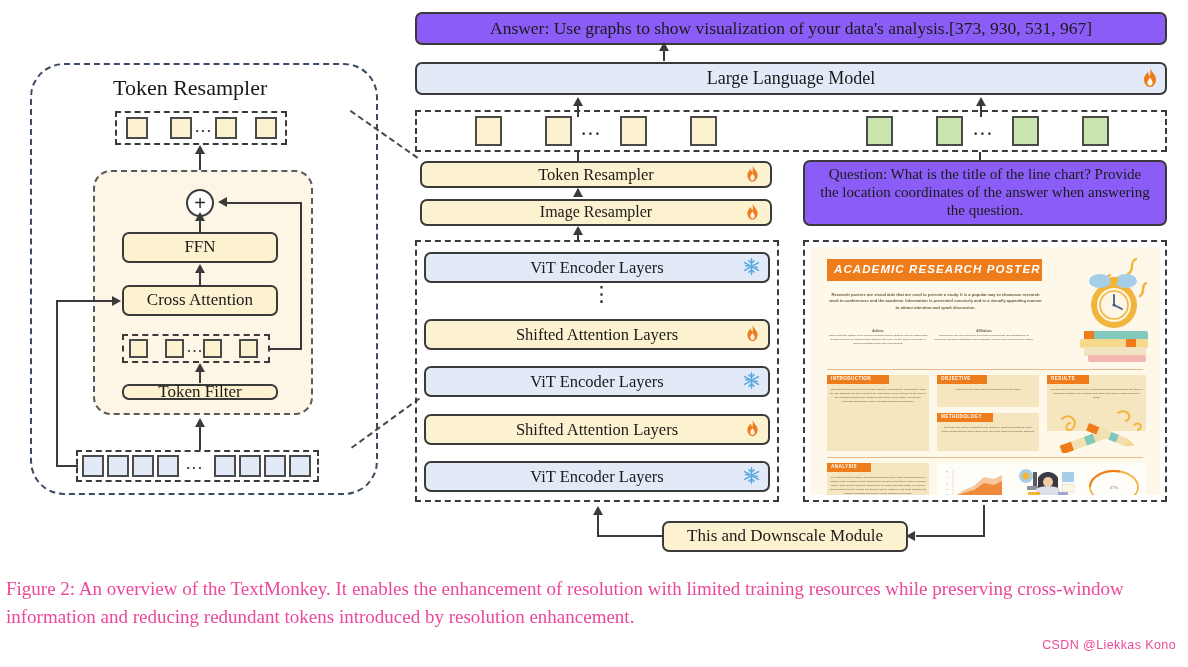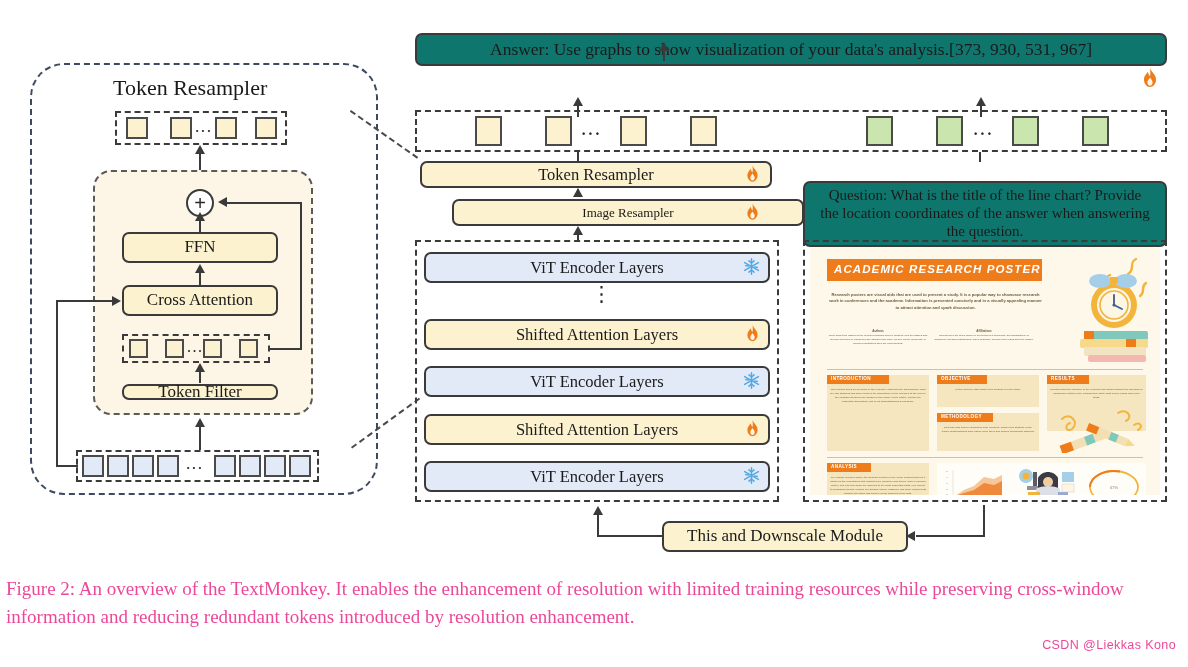--- a/index.html
+++ b/index.html
@@ -17,21 +17,21 @@
   
   .box {
     position:absolute;
     border:2.2px solid #3a3a3a;
     border-radius:7px;
     display:flex; align-items:center; justify-content:center;
     text-align:center;
     line-height:1.18;
     background:#fff;
   }
-  .box.green  { background:#0f766e;margin-top:21px; }
+  .box.green  { background:#8b5cf6; }
   .box.blue   { background:#e2eaf7; }
   .box.yellow { background:#fdf2cf; }
 
   .box .lbl { width:100%; padding:0 26px; }
 
   .dashbox {
     position:absolute;
     border:2.2px dashed #3a3a3a;
     background:transparent;
   }
@@ -218,20 +218,23 @@
 
   <div class="dline" style="left:351px; top:110px; width:82px; transform:rotate(35deg);"></div>
   <div class="dline" style="left:351px; top:447px; width:84px; transform:rotate(-36deg);"></div>
 
   <div class="box green" style="left:415px; top:12px; width:752px; height:33px; font-size:17.5px;">
     <span class="lbl">Answer: Use graphs to show visualization of your data's analysis.[373, 930, 531, 967]</span>
   </div>
   <div class="ln v" style="left:663px; top:47px; height:14px;"></div>
   <div class="arrowhead up" style="left:659px; top:42px;"></div>
 
+  <div class="box blue" style="left:415px; top:62px; width:752px; height:33px; font-size:18px;">
+    <span class="lbl">Large Language Model</span>
+  </div>
   <svg class="statusicon" viewBox="0 0 20 22" style="left:1140px; top:67px;">
     <path d="M10 1 C12 6 16 7.5 16 12.5 C16 16.8 13.3 20 10 20 C6.7 20 4 16.8 4 12.5 C4 8.8 6.5 7.5 7.6 4.8 C8.4 7.2 9.2 8.3 10 9.3 C10.6 6.8 10.3 3.8 10 1 Z" fill="#ef7c1b"></path>
     <path d="M10 10.5 C11.2 12.5 12.6 13.6 12.6 15.5 C12.6 17.4 11.4 18.7 10 18.7 C8.6 18.7 7.4 17.4 7.4 15.5 C7.4 13.9 8.6 12.8 10 10.5 Z" fill="#fff5e8"></path>
   </svg>
 
   <div class="ln v" style="left:577px; top:103px; height:14px;"></div>
   <div class="arrowhead up" style="left:573px; top:97px;"></div>
   <div class="ln v" style="left:980px; top:103px; height:14px;"></div>
   <div class="arrowhead up" style="left:976px; top:97px;"></div>
 
@@ -250,21 +253,21 @@
 
   <div class="box yellow" style="left:420px; top:161px; width:352px; height:27px; font-size:16.5px;">
     <span class="lbl">Token Resampler</span>
   </div>
   <svg class="statusicon" viewBox="0 0 20 22" style="left:744px; top:164px; width:17px; height:20px;">
     <path d="M10 1 C12 6 16 7.5 16 12.5 C16 16.8 13.3 20 10 20 C6.7 20 4 16.8 4 12.5 C4 8.8 6.5 7.5 7.6 4.8 C8.4 7.2 9.2 8.3 10 9.3 C10.6 6.8 10.3 3.8 10 1 Z" fill="#ef7c1b"></path>
     <path d="M10 10.5 C11.2 12.5 12.6 13.6 12.6 15.5 C12.6 17.4 11.4 18.7 10 18.7 C8.6 18.7 7.4 17.4 7.4 15.5 C7.4 13.9 8.6 12.8 10 10.5 Z" fill="#fff5e8"></path>
   </svg>
   <div class="ln v" style="left:577px; top:152px; height:10px;"></div>
 
-  <div class="box yellow" style="left:420px; top:199px; width:352px; height:27px; font-size:13px;margin-left:32px;">
+  <div class="box yellow" style="left:420px; top:199px; width:352px; height:27px; font-size:16px;">
     <span class="lbl">Image Resampler</span>
   </div>
   <svg class="statusicon" viewBox="0 0 20 22" style="left:744px; top:202px; width:17px; height:20px;">
     <path d="M10 1 C12 6 16 7.5 16 12.5 C16 16.8 13.3 20 10 20 C6.7 20 4 16.8 4 12.5 C4 8.8 6.5 7.5 7.6 4.8 C8.4 7.2 9.2 8.3 10 9.3 C10.6 6.8 10.3 3.8 10 1 Z" fill="#ef7c1b"></path>
     <path d="M10 10.5 C11.2 12.5 12.6 13.6 12.6 15.5 C12.6 17.4 11.4 18.7 10 18.7 C8.6 18.7 7.4 17.4 7.4 15.5 C7.4 13.9 8.6 12.8 10 10.5 Z" fill="#fff5e8"></path>
   </svg>
   <div class="ln v" style="left:577px; top:189px; height:6px;"></div>
   <div class="arrowhead up" style="left:573px; top:188px;"></div>
 
   <div class="ln v" style="left:577px; top:229px; height:11px;"></div>

